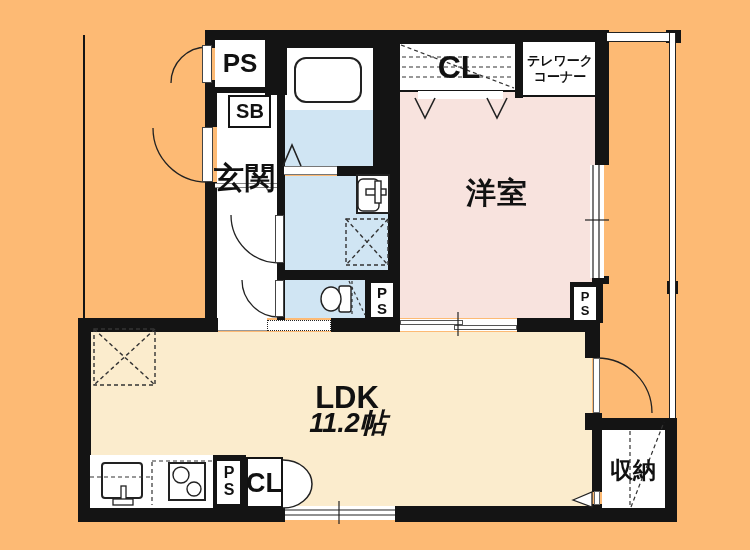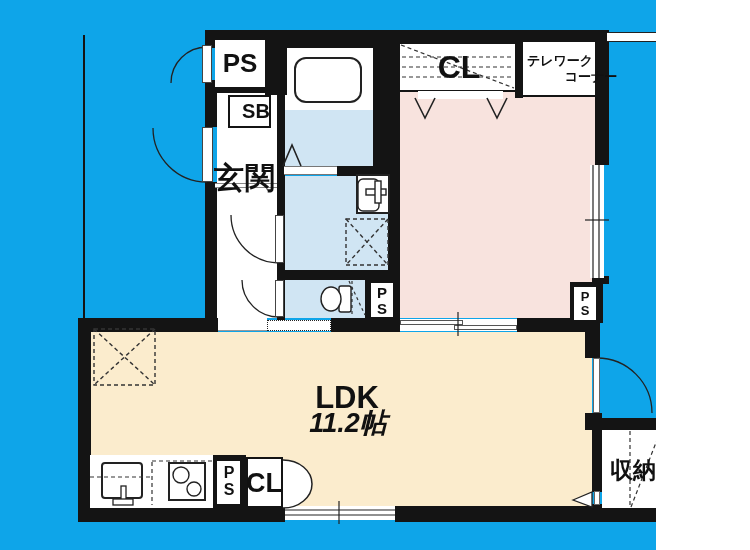--- a/index.html
+++ b/index.html
@@ -1,16 +1,16 @@
 <!DOCTYPE html>
 <html style="--wall: #141414; --pink: #f8e3de; --cream: #fbeccd; --blue: #d0e5f3; --line: #222222;"><head>
 <meta charset="utf-8">
 <style>
   html,body{margin:0;padding:0;background:#fff;}
-  .plan{position:relative;width:656px;height:550px;background:#0ea5e9;overflow:hidden;
+  .plan{position:relative;width:750px;height:550px;background:#fdba74;overflow:hidden;
         font-family:"Liberation Sans",sans-serif;font-weight:bold;color:#111;}
   .fill{position:absolute;z-index:1;}
   .wall{position:absolute;background:var(--wall,#141414);z-index:2;}
   .box{position:absolute;background:#fff;z-index:3;box-sizing:border-box;}
   .rail{position:absolute;background:#fff;z-index:2;box-sizing:border-box;}
   .leaf{position:absolute;background:#fff;border:1px solid #444;z-index:5;box-sizing:border-box;}
   .overlay{position:absolute;left:0;top:0;z-index:4;pointer-events:none;}
   .lbl{position:absolute;transform:translate(-50%,-50%);white-space:nowrap;z-index:6;color:#111;line-height:1;}
   .pink{background:var(--pink,#f8e3de);}
   .cream{background:var(--cream,#fbeccd);}
@@ -178,25 +178,26 @@
   </svg>
 
   <div class="leaf" style="left:202px;top:45px;width:10px;height:38px;"></div>
   <div class="leaf" style="left:202px;top:127px;width:11px;height:55px;"></div>
   <div class="leaf" style="left:275px;top:215px;width:9px;height:48px;"></div>
   <div class="leaf" style="left:275px;top:280px;width:9px;height:37px;"></div>
   <div class="leaf" style="left:593px;top:358px;width:7px;height:55px;border-color:#666;"></div>
   <div class="leaf" style="left:594px;top:491px;width:6px;height:14px;border-color:#666;"></div>
 
   <div class="lbl" style="left:240px;top:63px;font-size:26px;">PS</div>
-  <div class="lbl" style="left:256px;top:111px;font-size:20px;">SB</div>
+  <div class="lbl" style="left:250px;top:111px;font-size:20px;">SB</div>
   <div class="lbl" style="left:245px;top:178px;font-size:30px;letter-spacing:1px;">玄関</div>
   <div class="lbl" style="left:459px;top:67px;font-size:32px;">CL</div>
   <div class="lbl" style="left:560px;top:60px;font-size:13px;text-align:right;">テレワーク</div>
-  <div class="lbl" style="left:560px;top:76px;font-size:13px;margin-left:31px;">コーナー</div>
+  <div class="lbl" style="left:560px;top:76px;font-size:13px;">コーナー</div>
+  <div class="lbl" style="left:497px;top:193px;font-size:30px;letter-spacing:1px;">洋室</div>
   <div class="lbl" style="left:382px;top:292px;font-size:15px;">P</div>
   <div class="lbl" style="left:382px;top:308px;font-size:15px;">S</div>
   <div class="lbl" style="left:585px;top:296px;font-size:13px;">P</div>
   <div class="lbl" style="left:585px;top:310px;font-size:13px;">S</div>
   <div class="lbl" style="left:347px;top:397px;font-size:31px;">LDK</div>
   <div class="lbl" style="left:348px;top:423px;font-size:27px;font-style:italic;">11.2帖</div>
   <div class="lbl" style="left:229px;top:473px;font-size:16px;">P</div>
   <div class="lbl" style="left:229px;top:490px;font-size:16px;">S</div>
   <div class="lbl" style="left:264px;top:483px;font-size:27px;">CL</div>
   <div class="lbl" style="left:633px;top:470px;font-size:23px;font-family:Liberation Serif, serif;">収納</div>

